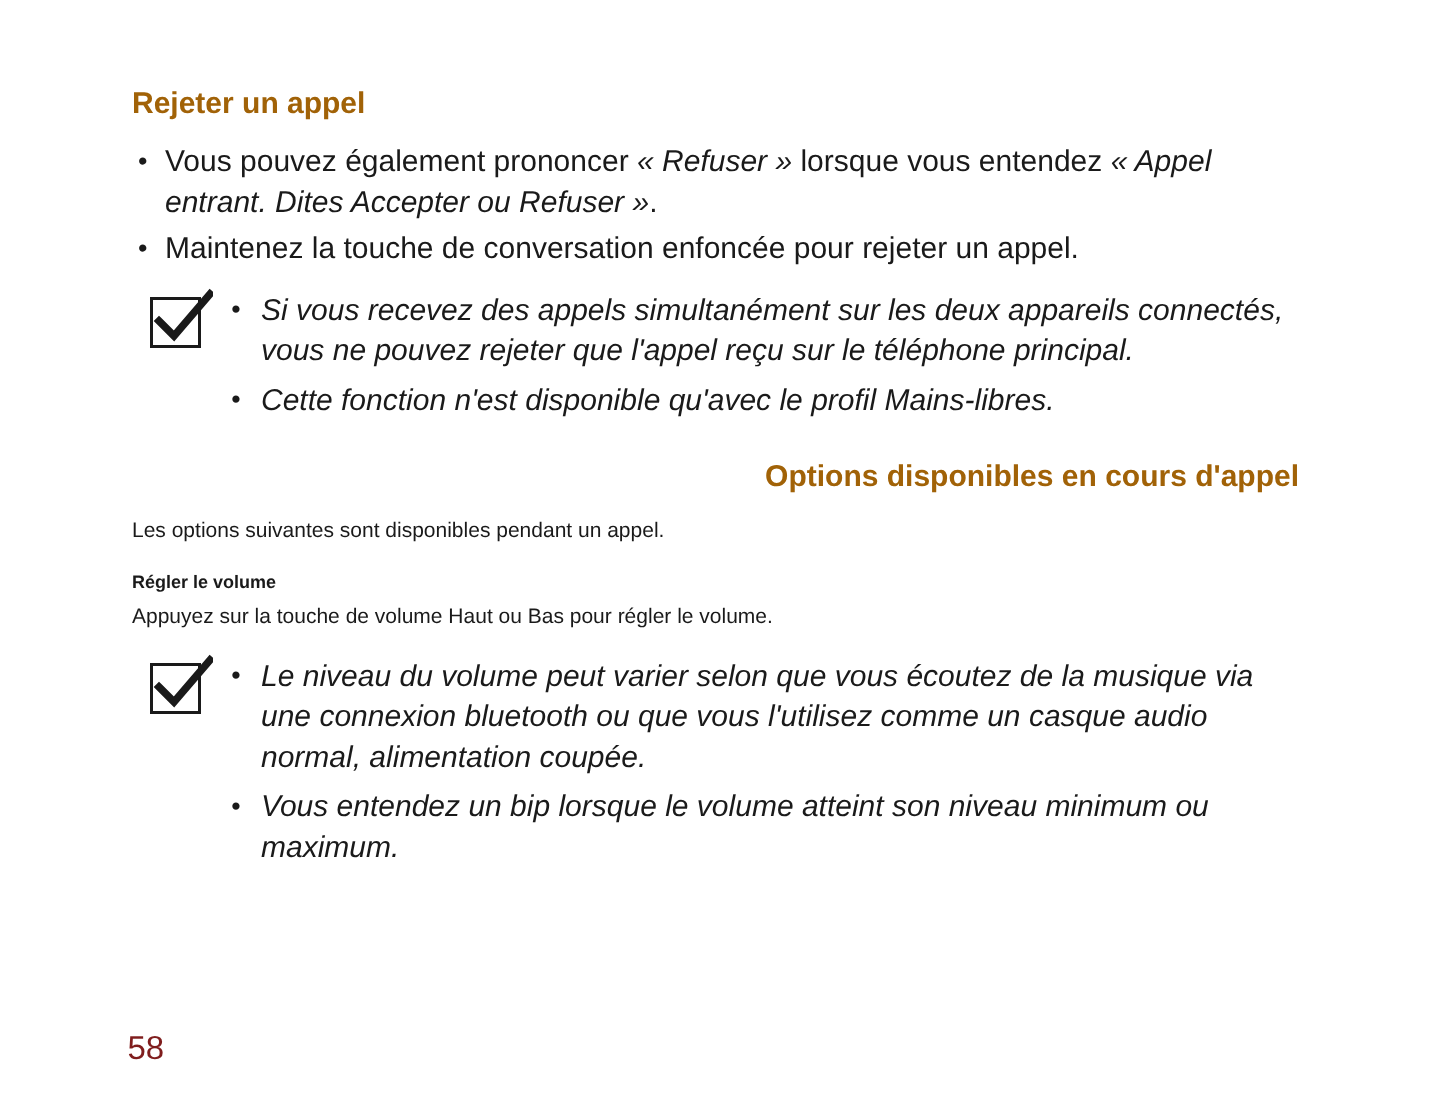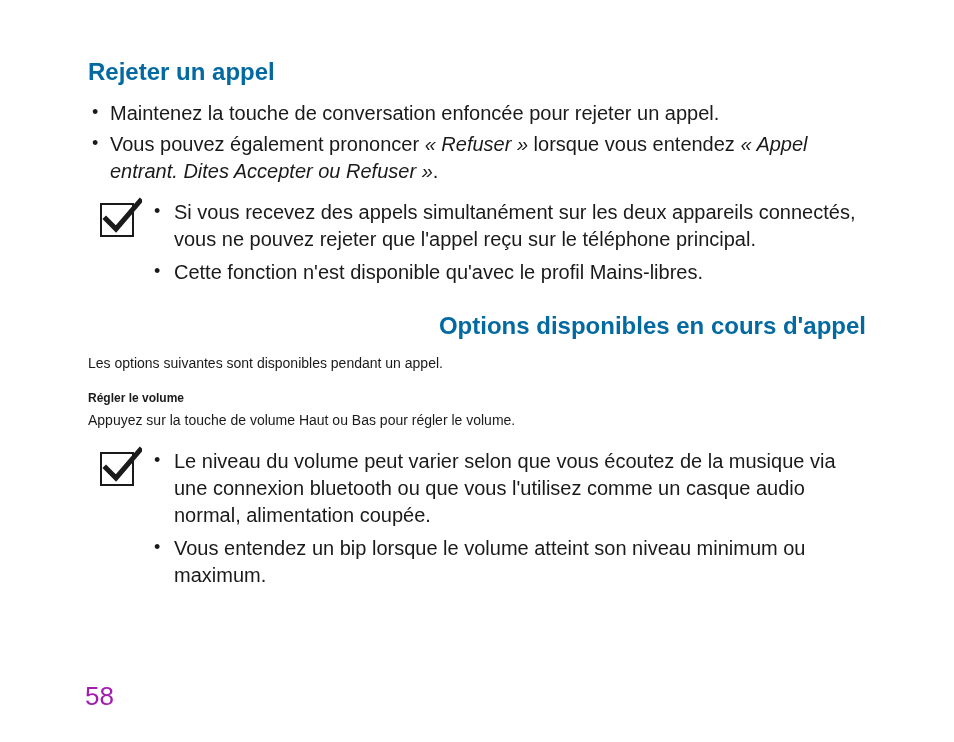--- a/index.html
+++ b/index.html
@@ -6,23 +6,23 @@
     body {
       width: 954px;
       height: 742px;
       background: #fff;
       font-family: "Myriad Pro", "Segoe UI", -apple-system, Arial, sans-serif;
       color: #1a1a1a;
       padding: 58px 88px 0 88px;
       position: relative;
     }
     .heading {
-      font-size: 24px;
+      font-size: 20px;
       font-weight: 700;
-      color: #0369a1;
+      color: #a16207;
       margin-bottom: 14px;
     }
     .bullet-list {
       list-style: none;
       margin-bottom: 14px;
     }
     .bullet-list > li {
       font-size: 20px;
       line-height: 1.35;
       color: #1a1a1a;
@@ -61,56 +61,57 @@
     }
     .note-content {
       flex: 1;
     }
     .note-content .bullet-list {
       margin-bottom: 0;
     }
     .note-content .bullet-list > li {
       padding-left: 22px;
       margin-bottom: 6px;
+      font-style: italic;
     }
     .note-content .bullet-list > li::before {
       left: 2px;
     }
     .body-text {
       font-size: 14px;
       line-height: 1.35;
       color: #1a1a1a;
       margin-bottom: 18px;
     }
     .subheading {
       font-size: 12px;
       font-weight: 700;
       color: #1a1a1a;
       margin-bottom: 6px;
     }
     .page-number {
       position: absolute;
       left: 85px;
       bottom: 30px;
-      font-size: 26px;
-      color: #a21caf;
+      font-size: 22px;
+      color: #7f1d1d;
     }
     .section2-heading { margin-top: 6px; text-align: right; }
   </style>
 </head>
 <body>
 
 <h2 class="heading">Rejeter un appel</h2>
 
 <ul class="bullet-list">
   <li>
-    <span>Maintenez la touche de conversation enfoncée pour rejeter un appel.</span>
+    <span>Vous pouvez également prononcer </span><span class="italic">« Refuser »</span><span> lorsque vous entendez </span><span class="italic">« Appel entrant. Dites Accepter ou Refuser »</span><span>.</span>
   </li>
   <li>
-    <span>Vous pouvez également prononcer </span><span class="italic">« Refuser »</span><span> lorsque vous entendez </span><span class="italic">« Appel entrant. Dites Accepter ou Refuser »</span><span>.</span>
+    <span>Maintenez la touche de conversation enfoncée pour rejeter un appel.</span>
   </li>
 </ul>
 
 <div class="note-block">
   <div class="note-icon">
     <svg viewBox="0 0 42 42">
         <path d="M6 22 L16 32 L40 4" stroke="#1a1a1a" stroke-width="5" fill="none" stroke-linecap="square"></path>
       </svg>
   </div>
   <div class="note-content">

